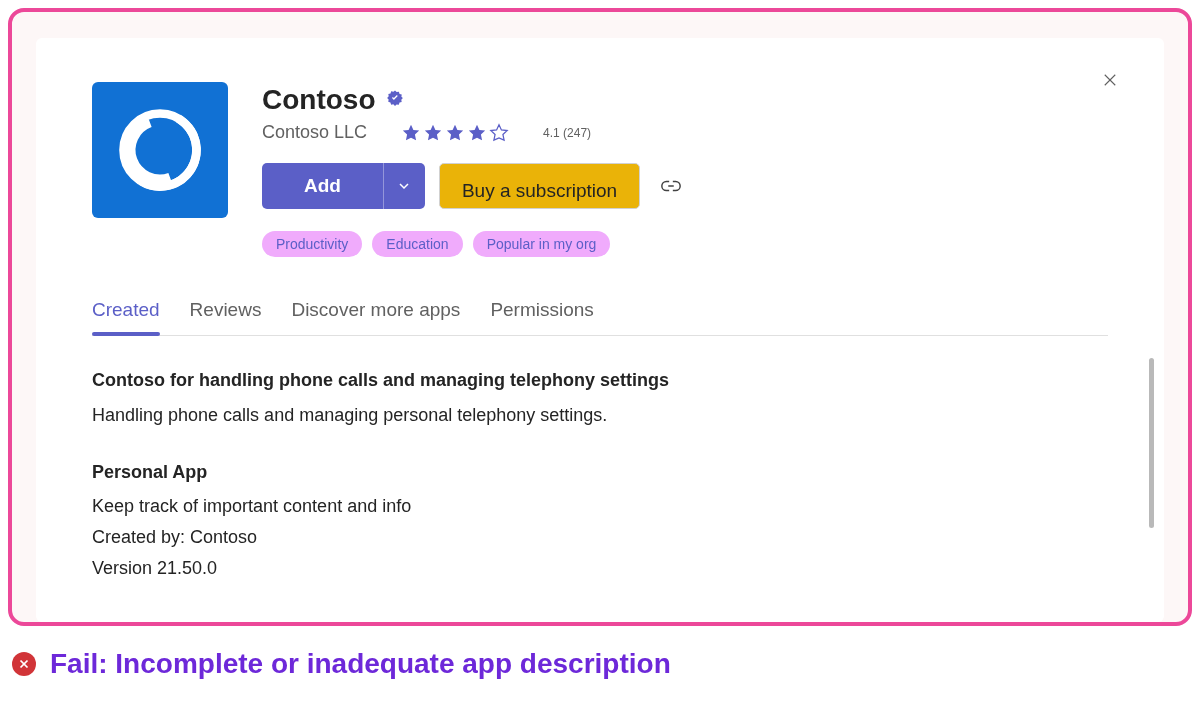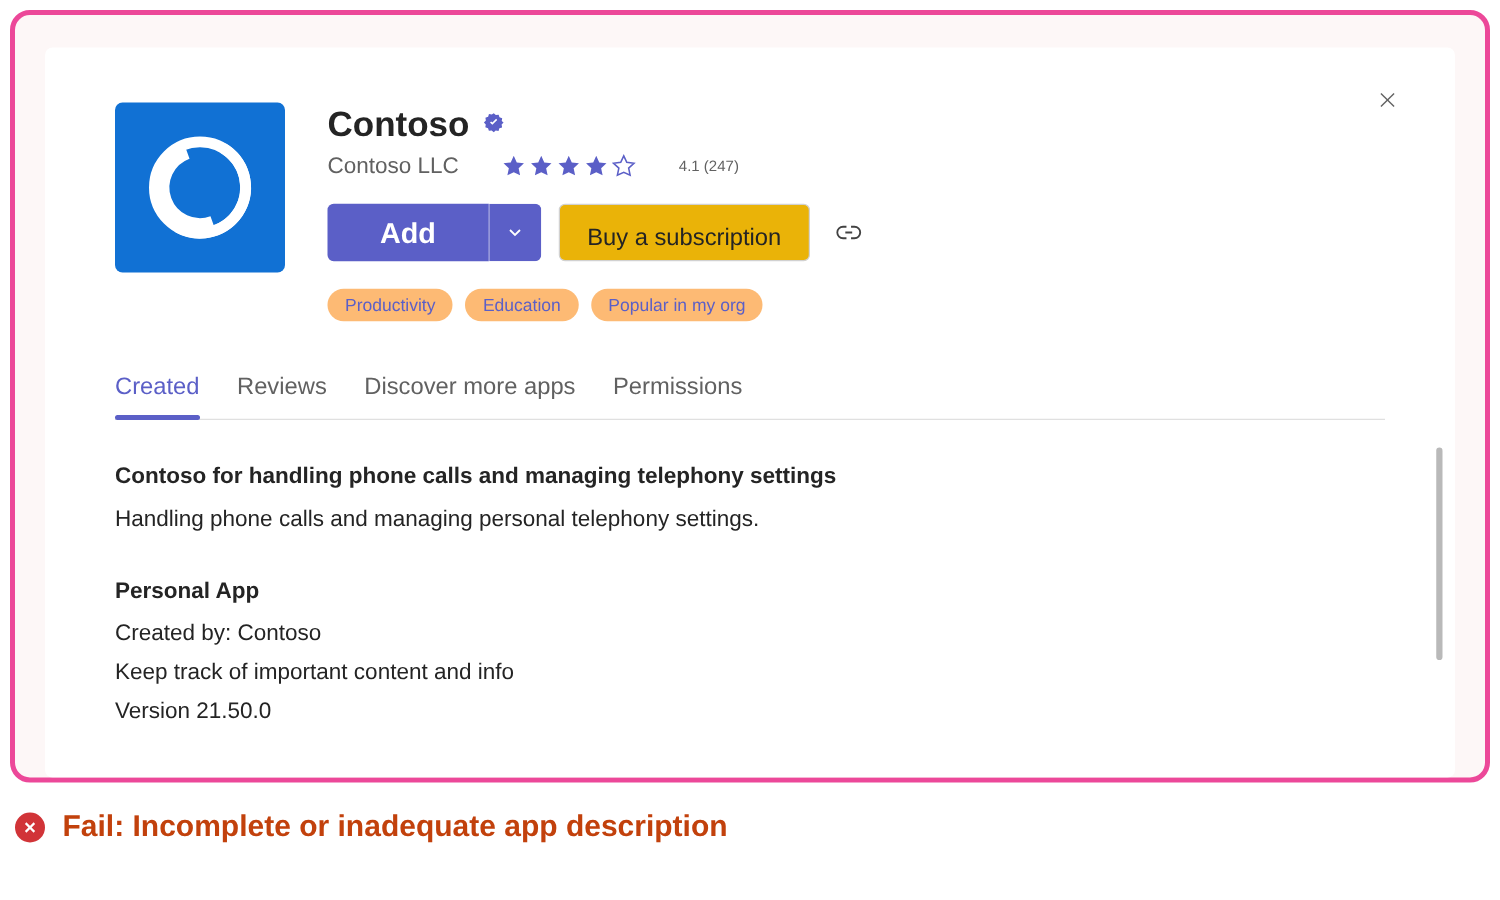--- a/index.html
+++ b/index.html
@@ -97,21 +97,21 @@
   }
   .add-btn {
     display: flex;
     align-items: stretch;
     height: 46px;
   }
   .add-main {
     background: #5b5fc7;
     color: #ffffff;
     border: none;
-    font-size: 23px;
+    font-size: 19px;
     font-weight: 600;
     padding: 0 42px;
     border-radius: 5px 0 0 5px;
     cursor: pointer;
     display: flex;
     align-items: center;
   }
   .add-chevron {
     background: #5b5fc7;
     border: none;
@@ -146,21 +146,21 @@
     margin-left: 6px;
   }
   .link-icon svg { width: 22px; height: 22px; }
 
   .tag-row {
     display: flex;
     gap: 10px;
     margin-top: 22px;
   }
   .tag {
-    background: #fdba74;
+    background: #f0abfc;
     color: #5b5fc7;
     font-size: 14px;
     padding: 5px 14px;
     border-radius: 14px;
   }
 
   .tabs {
     display: flex;
     gap: 30px;
     margin-top: 42px;
@@ -223,23 +223,23 @@
     height: 24px;
     background: #d13438;
     border-radius: 50%;
     display: flex;
     align-items: center;
     justify-content: center;
     flex-shrink: 0;
   }
   .fail-icon svg { width: 12px; height: 12px; }
   .fail-text {
-    font-size: 24px;
+    font-size: 28px;
     font-weight: 700;
-    color: #c2410c;
+    color: #6d28d9;
   }
 </style>
 </head>
 <body>
 
 <div class="outer-frame">
   <div class="modal">
 
     <div class="close-btn">
       <svg viewBox="0 0 24 24" fill="none" stroke="currentColor" stroke-width="1.5">
@@ -322,22 +322,22 @@
       <div class="tab">Reviews</div>
       <div class="tab">Discover more apps</div>
       <div class="tab">Permissions</div>
     </div>
 
     <div class="content">
       <h3>Contoso for handling phone calls and managing telephony settings</h3>
       <p>Handling phone calls and managing personal telephony settings.</p>
       <div class="section2">
         <h3>Personal App</h3>
+        <p>Keep track of important content and info</p>
         <p>Created by: Contoso</p>
-        <p>Keep track of important content and info</p>
         <p>Version 21.50.0</p>
       </div>
     </div>
 
     <div class="scrollbar"></div>
   </div>
 </div>
 
 <div class="fail-row">
   <div class="fail-icon">

